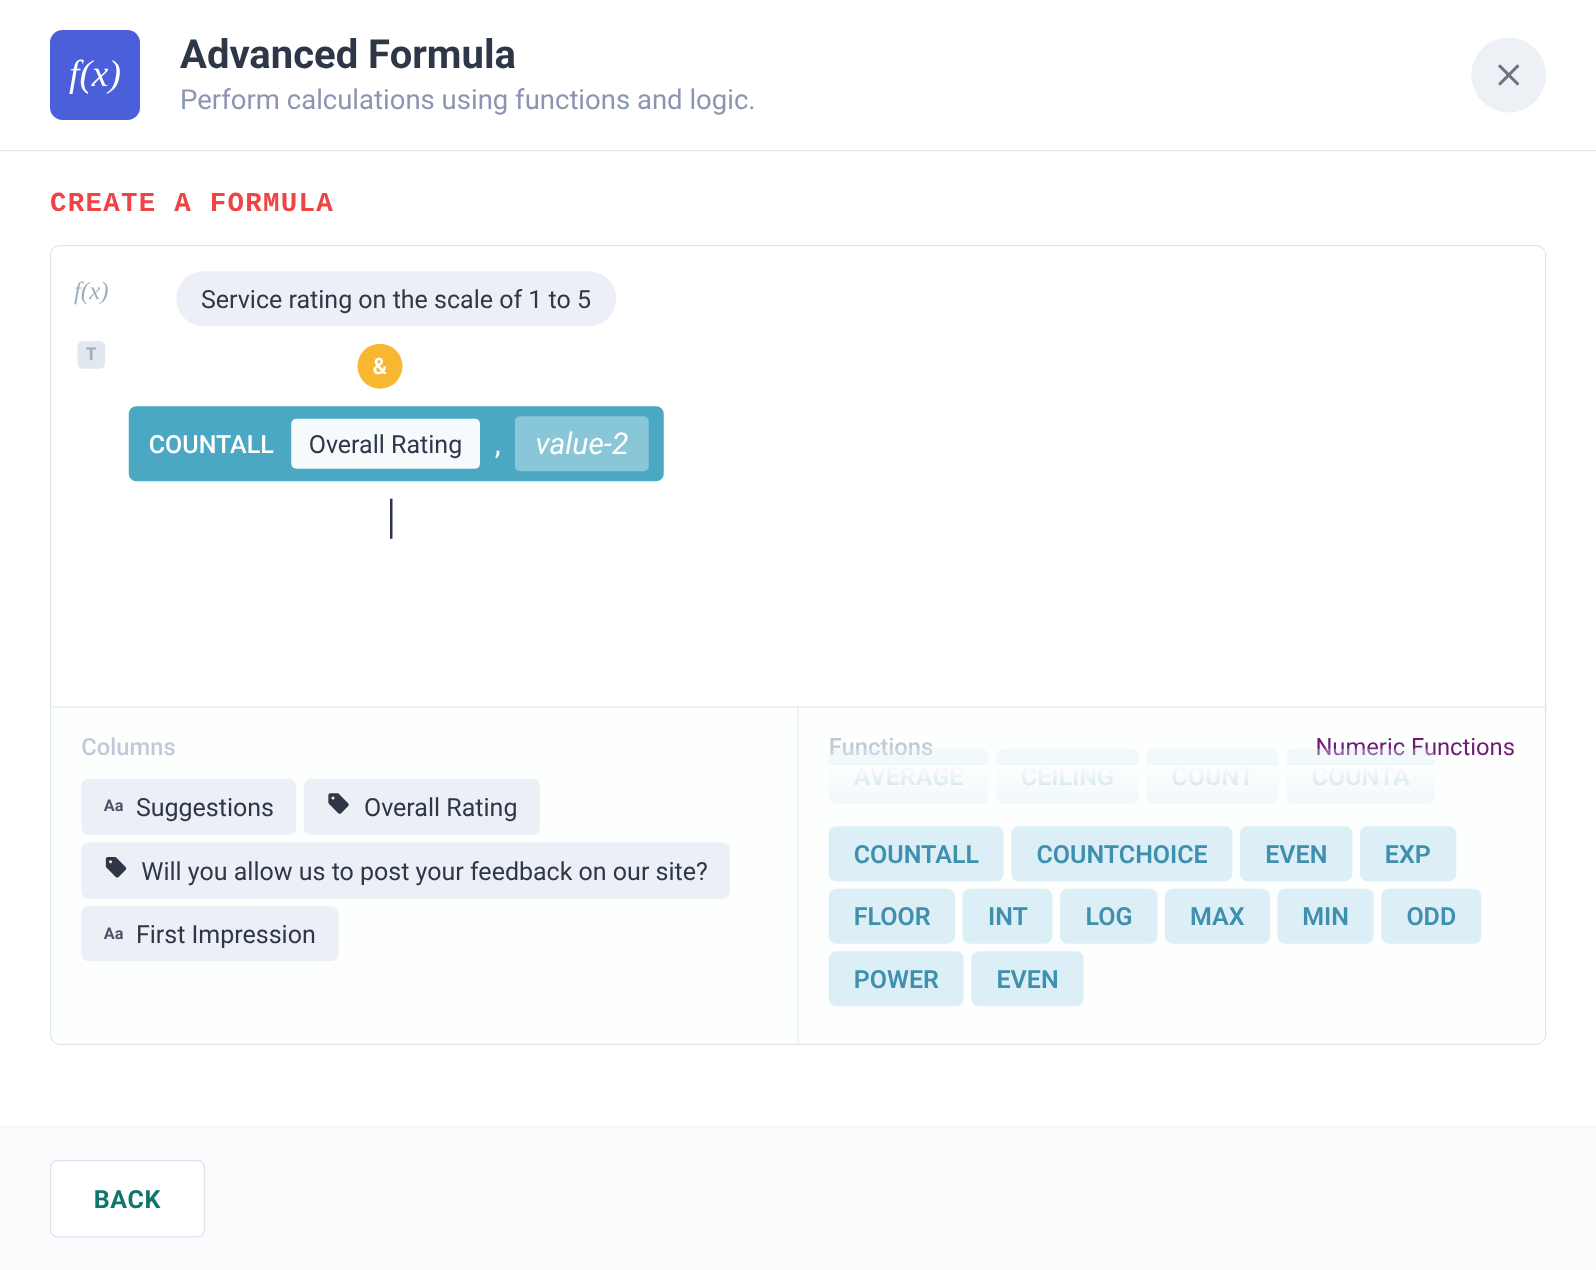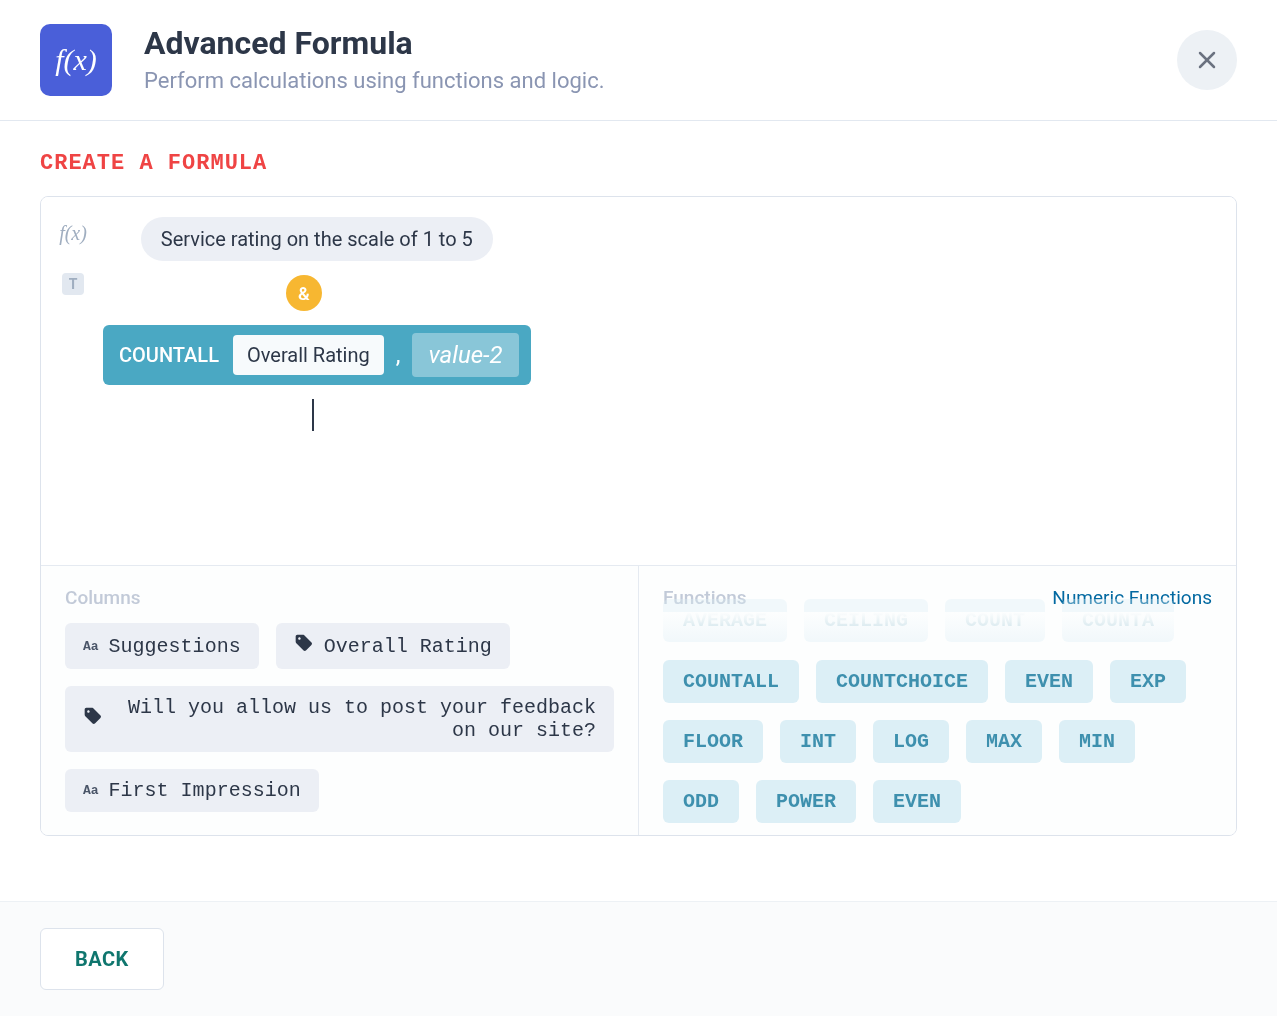--- a/index.html
+++ b/index.html
@@ -208,44 +208,42 @@
     background: #fdfefe;
   }
   .pane {
     flex: 1;
     padding: 20px 24px;
     overflow: hidden;
     position: relative;
   }
   .pane:first-child {
     border-right: 1px solid #e5eaf1;
-    text-align: right;
   }
   .pane-header {
     display: flex;
     justify-content: space-between;
     align-items: center;
     margin-bottom: 14px;
   }
   .pane-title {
     font-size: 19px;
     color: #c2cad8;
     font-weight: 500;
   }
   .pane-subtitle {
     font-size: 19px;
-    color: #0369a1;
+    color: #701a75;
     margin-left: 32px;
   }
 
   .chips {
     display: flex;
     flex-wrap: wrap;
-    gap: 17px;
-    font-family: Liberation Mono, monospace;
+    gap: 6px;
   }
   .column-chip {
     background: #eceff5;
     border-radius: 6px;
     padding: 10px 18px;
     display: flex;
     align-items: center;
     gap: 10px;
     font-size: 20px;
     color: #2d3748;

